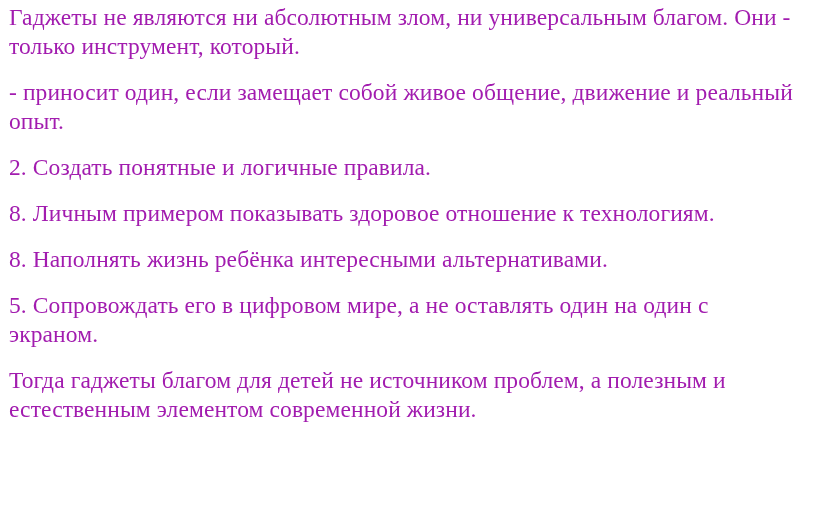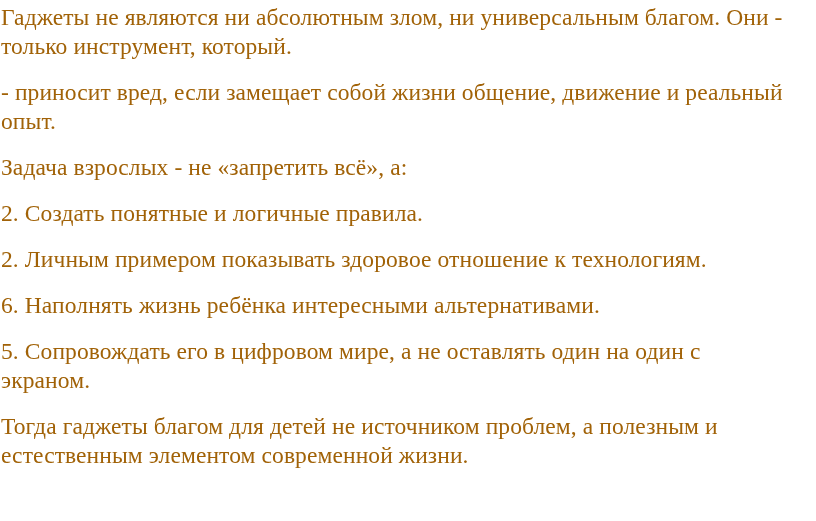--- a/index.html
+++ b/index.html
@@ -9,42 +9,41 @@
   }
   body {
     width: 816px;
     height: 521px;
     overflow: hidden;
   }
   .page {
     box-sizing: border-box;
     width: 816px;
     height: 521px;
-    padding: 3px 4px 0 1px;
+    padding: 3px 4px 0 9px;
     background: #ffffff;
     font-family: "Liberation Serif", "DejaVu Serif", serif;
     font-size: 23.5px;
     line-height: 29px;
-    color: #a16207;
+    color: #a21caf;
   }
   .page p {
     margin: 0 0 17px 0;
     white-space: pre;          
     letter-spacing: 0.1px;
   }
 </style>
 </head>
 <body>
 
 <div class="page">
   <p>Гаджеты не являются ни абсолютным злом, ни универсальным благом. Они -
 только инструмент, который.</p>
-  <p>- приносит вред, если замещает собой жизни общение, движение и реальный
+  <p>- приносит один, если замещает собой живое общение, движение и реальный
 опыт.</p>
-  <p>Задача взрослых - не «запретить всё», а:</p>
   <p>2. Создать понятные и логичные правила.</p>
-  <p>2. Личным примером показывать здоровое отношение к технологиям.</p>
-  <p>6. Наполнять жизнь ребёнка интересными альтернативами.</p>
+  <p>8. Личным примером показывать здоровое отношение к технологиям.</p>
+  <p>8. Наполнять жизнь ребёнка интересными альтернативами.</p>
   <p>5. Сопровождать его в цифровом мире, а не оставлять один на один с
 экраном.</p>
   <p>Тогда гаджеты благом для детей не источником проблем, а полезным и
 естественным элементом современной жизни.</p>
 </div>
 
 </body></html>

